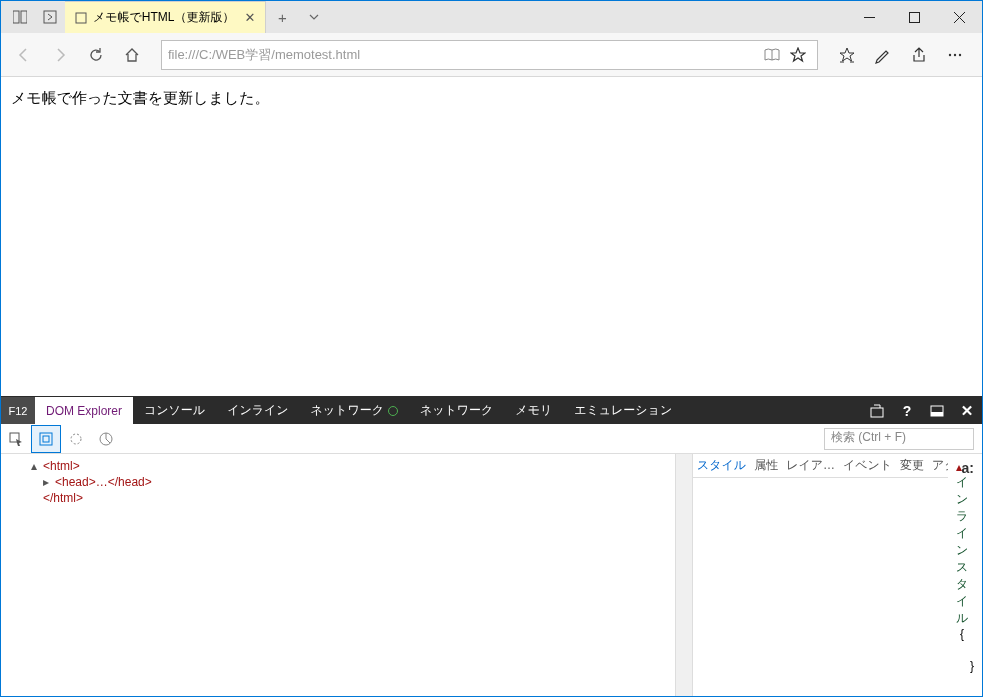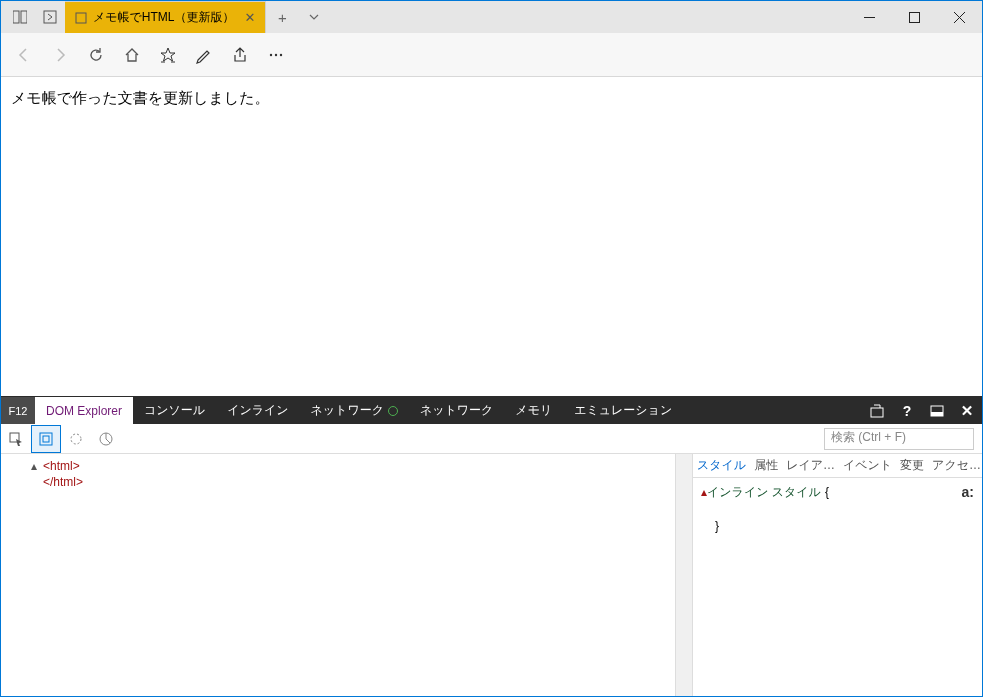--- a/index.html
+++ b/index.html
@@ -1,20 +1,20 @@
 <!DOCTYPE html>
 <html><head>
 <meta charset="utf-8">
 <style>
 *{box-sizing:border-box;margin:0;padding:0;font-family:"Yu Gothic UI","Meiryo",sans-serif}
 body{width:983px;height:697px;border:1px solid #0078d7;background:#fff;display:flex;flex-direction:column;overflow:hidden}
 .titlebar{height:32px;background:#e6e6e6;display:flex;align-items:stretch}
 .tb-left{display:flex;align-items:center;padding-left:4px}
 .tb-icon{width:30px;height:30px;display:flex;align-items:center;justify-content:center;color:#555}
-.tab{display:flex;align-items:center;background:#eab308;padding:0 10px;height:32px;border-top:1px solid #cfcfcf;border-right:1px solid #cfcfcf;font-size:12px}
+.tab{display:flex;align-items:center;background:#fef9c3;padding:0 10px;height:32px;border-top:1px solid #cfcfcf;border-right:1px solid #cfcfcf;font-size:12px}
 .tab-icon{margin-right:6px;color:#555}
 .tab-close{margin-left:10px;color:#555;font-size:13px}
 .tab-actions{display:flex;align-items:center}
 .tab-btn{width:32px;height:32px;display:flex;align-items:center;justify-content:center;color:#666;font-size:15px}
 .caption{margin-left:auto;display:flex}
 .cap-btn{width:45px;height:32px;display:flex;align-items:center;justify-content:center;color:#222}
 .toolbar{height:44px;background:#f7f7f7;border-bottom:1px solid #d8d8d8;display:flex;align-items:center;padding:0 6px;gap:2px}
 .tbtn{width:34px;height:34px;display:flex;align-items:center;justify-content:center;color:#555}
 .tbtn.disabled{color:#bbb}
 .addr{flex:1;height:30px;border:1px solid #bfbfbf;background:#fff;margin:0 10px;display:flex;align-items:center;padding:0 6px}
@@ -39,21 +39,21 @@
 .dom-tree{flex:1;font-family:Consolas,monospace;font-size:12px;padding:4px 12px;overflow:auto;position:relative}
 .dom-line{padding:1px 0 1px 18px;white-space:nowrap}
 .dom-line.l1{padding-left:30px}
 .dom-line.l2{padding-left:44px}
 .dom-line.sel{background:#cde6f7}
 .exp{display:inline-block;width:10px;color:#555;margin-right:2px}
 .tag{color:#a31515}
 .txt{color:#000}
 .dots{color:#a31515}
 .scroll-y{width:17px;background:#f0f0f0;border-left:1px solid #ddd}
-.styles{width:290px;border-left:1px solid #ddd;display:flex;flex-direction:column}
+.styles{width:290px;border-left:1px solid #ddd;display:flex;flex-direction:row}
 .style-tabs{height:24px;display:flex;align-items:center;font-size:12px;border-bottom:1px solid #ddd;padding:0 4px;gap:8px;color:#555;white-space:nowrap;overflow:hidden}
 .style-tabs .st{cursor:default}
 .style-tabs .active{color:#0066cc}
 .style-body{flex:1;padding:6px 8px;font-size:12px;font-family:Consolas,monospace;position:relative}
 .inline-style{color:#14532d}
 .brace{color:#000;margin-left:4px}
 .a-colon{position:absolute;right:8px;top:6px;font-weight:bold;font-size:14px;color:#333}
 svg{display:block}
 </style>
 </head>
@@ -126,20 +126,33 @@
     <svg width="18" height="18" viewBox="0 0 18 18">
         <path d="M14 9 A5 5 0 1 1 12.5 5.5" fill="none" stroke="#555" stroke-width="1.3"></path>
         <path d="M13 2 L13 6 L9 6" fill="none" stroke="#555" stroke-width="1.3"></path>
       </svg>
   </div>
   <div class="tbtn">
     <svg width="18" height="18" viewBox="0 0 18 18">
         <path d="M3 9 L9 3 L15 9 M5 8 V15 H13 V8" fill="none" stroke="#555" stroke-width="1.3"></path>
       </svg>
   </div>
+  <div class="addr">
+    <input class="addr-text" readonly="" style="background: transparent;" value="file:///C:/WEB学習/memotest.html">
+    <div class="addr-icon">
+      <svg width="16" height="14" viewBox="0 0 16 14">
+          <path d="M1 2 Q4 0 8 2 Q12 0 15 2 V12 Q12 10 8 12 Q4 10 1 12 Z M8 2 V12" fill="none" stroke="#888"></path>
+        </svg>
+    </div>
+    <div class="addr-icon">
+      <svg width="16" height="16" viewBox="0 0 16 16">
+          <path d="M8 1 L10 6 L15 6 L11 9 L12.5 14 L8 11 L3.5 14 L5 9 L1 6 L6 6 Z" fill="none" stroke="#333" stroke-width="1.2"></path>
+        </svg>
+    </div>
+  </div>
   <div class="tool-right">
     <div class="tbtn">
       <svg width="18" height="18" viewBox="0 0 18 18">
           <path d="M9 2 L11 7 L16 7 L12 10 L13.5 15 L9 12 L4.5 15 L6 10 L2 7 L7 7 Z" fill="none" stroke="#333"></path>
           <line x1="2" y1="16" x2="6" y2="16" stroke="#333"></line>
           <line x1="12" y1="16" x2="16" y2="16" stroke="#333"></line>
         </svg>
     </div>
     <div class="tbtn">
       <svg width="18" height="18" viewBox="0 0 18 18">
@@ -226,20 +239,21 @@
         </svg>
     </div>
     <div class="dt-search">
       <span>検索 (Ctrl + F)</span>
     </div>
   </div>
 
   <div class="dt-body">
     <div class="dom-tree">
       <div class="dom-line"><span class="exp">▴</span><span class="tag">&lt;html&gt;</span></div>
+      <div class="dom-line l1"><span class="exp">▸</span><span class="tag">&lt;head&gt;</span><span class="dots">…</span><span class="tag">&lt;/head&gt;</span></div>
       <div class="dom-line l1"><span class="tag">&lt;/html&gt;</span></div>
     </div>
     <div class="scroll-y"></div>
     <div class="styles">
       <div class="style-tabs">
         <span class="st active">スタイル</span>
         <span class="st">属性</span>
         <span class="st">レイア…</span>
         <span class="st">イベント</span>
         <span class="st">変更</span>

